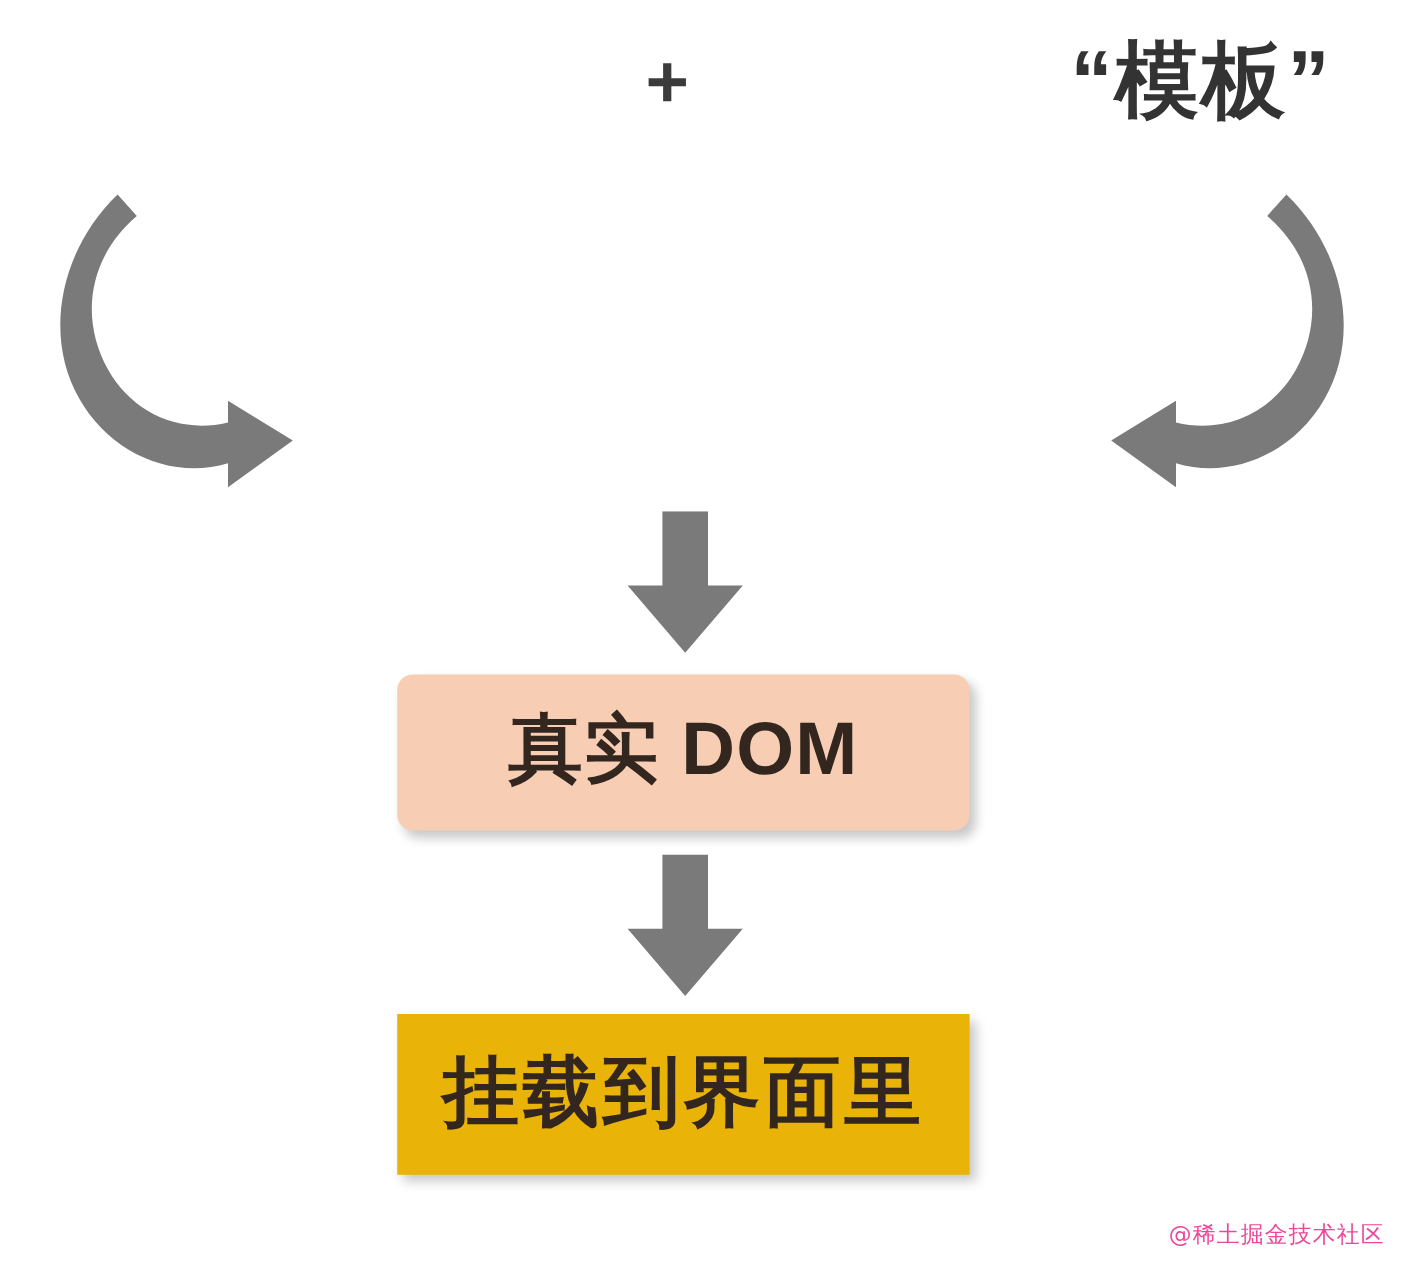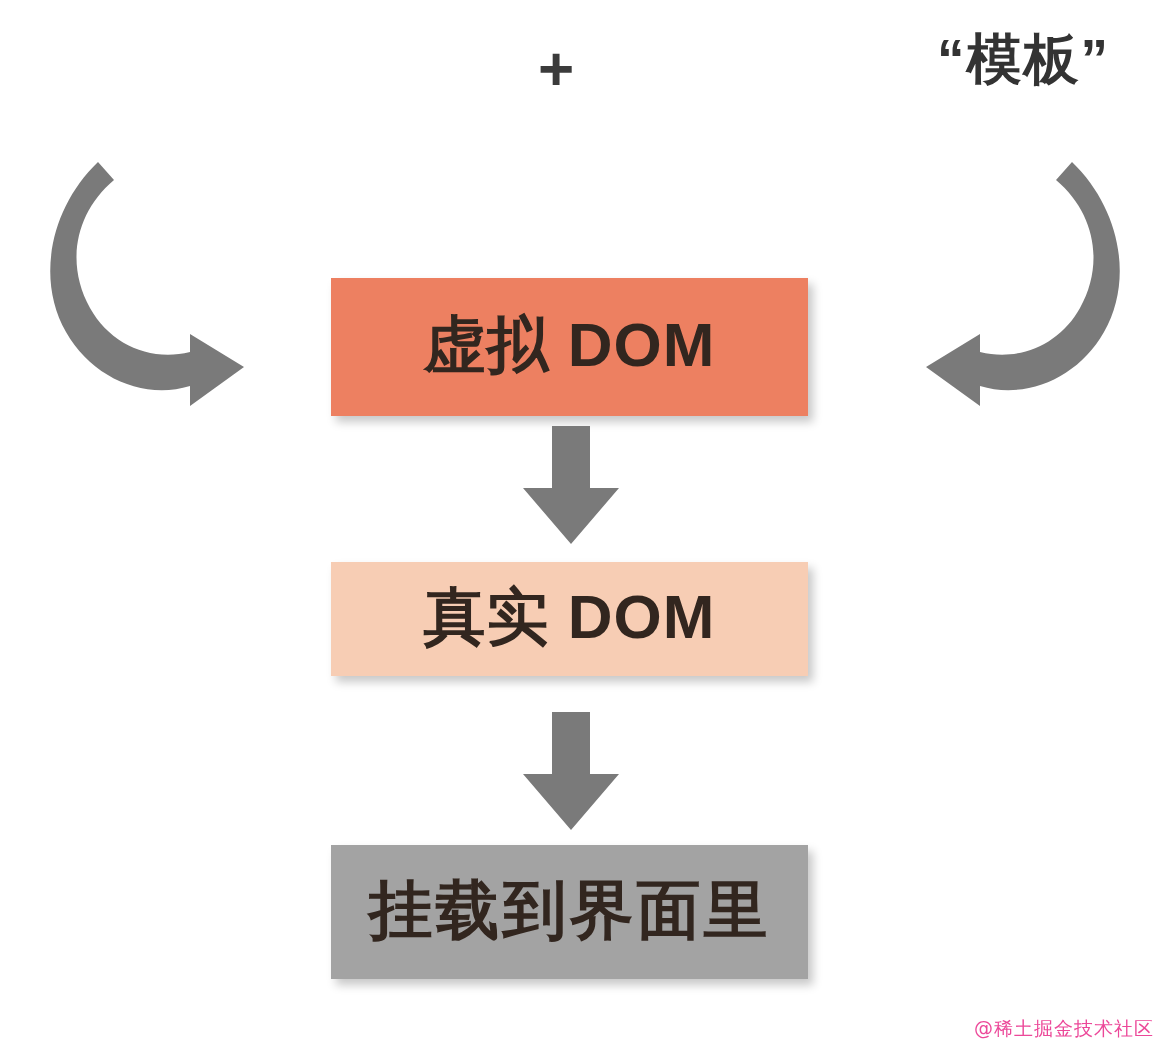--- a/index.html
+++ b/index.html
@@ -39,21 +39,21 @@
     left: 538px;
     top: 38px;
     font-size: 62px;
     font-weight: 700;
     color: #3b3b3b;
     letter-spacing: 0;
   }
   #label-template {
     right: 62px;
     top: 32px;
-    font-size: 55px;
+    font-size: 70px;
   }
 
   
   .curve-arrow {
     position: absolute;
   }
   #curve-left {
     left: 22px;
     top: 152px;
   }
@@ -81,27 +81,28 @@
     line-height: 1;
     transform: translateY(-2px);
   }
   #box-virtual-dom {
     top: 278px;
     height: 138px;
     background: #ed8061;
   }
   #box-real-dom {
     top: 562px;
-    height: 114px;
+    height: 130px;
     background: #f7cdb4;
+    border-radius: 13px;
   }
   #box-mount {
     top: 845px;
     height: 134px;
-    background: #a3a3a3;
+    background: #eab308;
   }
   #box-mount .box-text {
     font-size: 64px;
     letter-spacing: 3px;
   }
 
   
   .down-arrow {
     position: absolute;
     left: 519px;
@@ -156,23 +157,20 @@
                  L 222 215
                  L 168 182
                  L 168 200
                  C 128 210, 88 192, 68 156
                  C 44 113, 52 62, 92 28
                  Z" fill="#7a7a7a"></path>
       </g>
     </svg>
   </div>
 
-  <div class="flow-box" id="box-virtual-dom">
-    <span class="box-text">虚拟 DOM</span>
-  </div>
 
   <div class="down-arrow" id="down-arrow-1">
     <svg width="104" height="120" viewBox="0 0 104 120">
       <path d="M 33 0 L 71 0 L 71 62 L 100 62 L 52 118 L 4 62 L 33 62 Z" fill="#7a7a7a"></path>
     </svg>
   </div>
 
   <div class="flow-box" id="box-real-dom">
     <span class="box-text">真实 DOM</span>
   </div>

